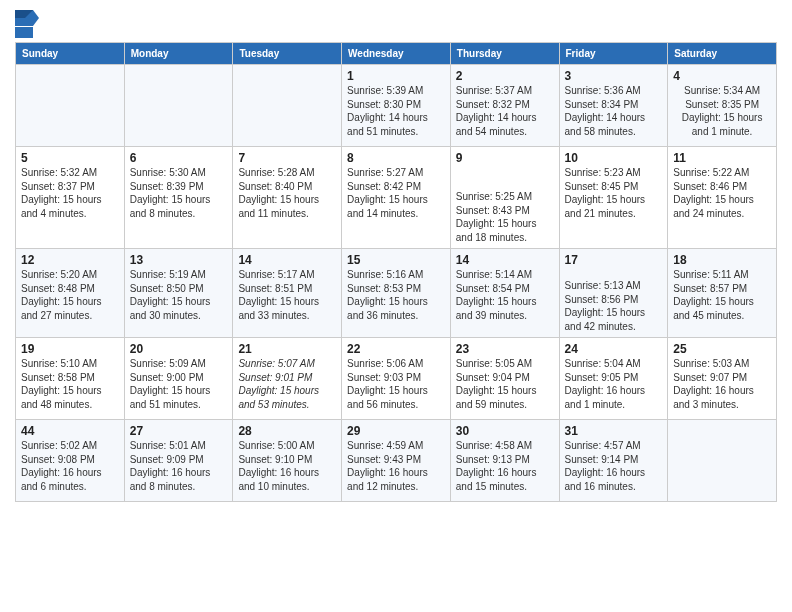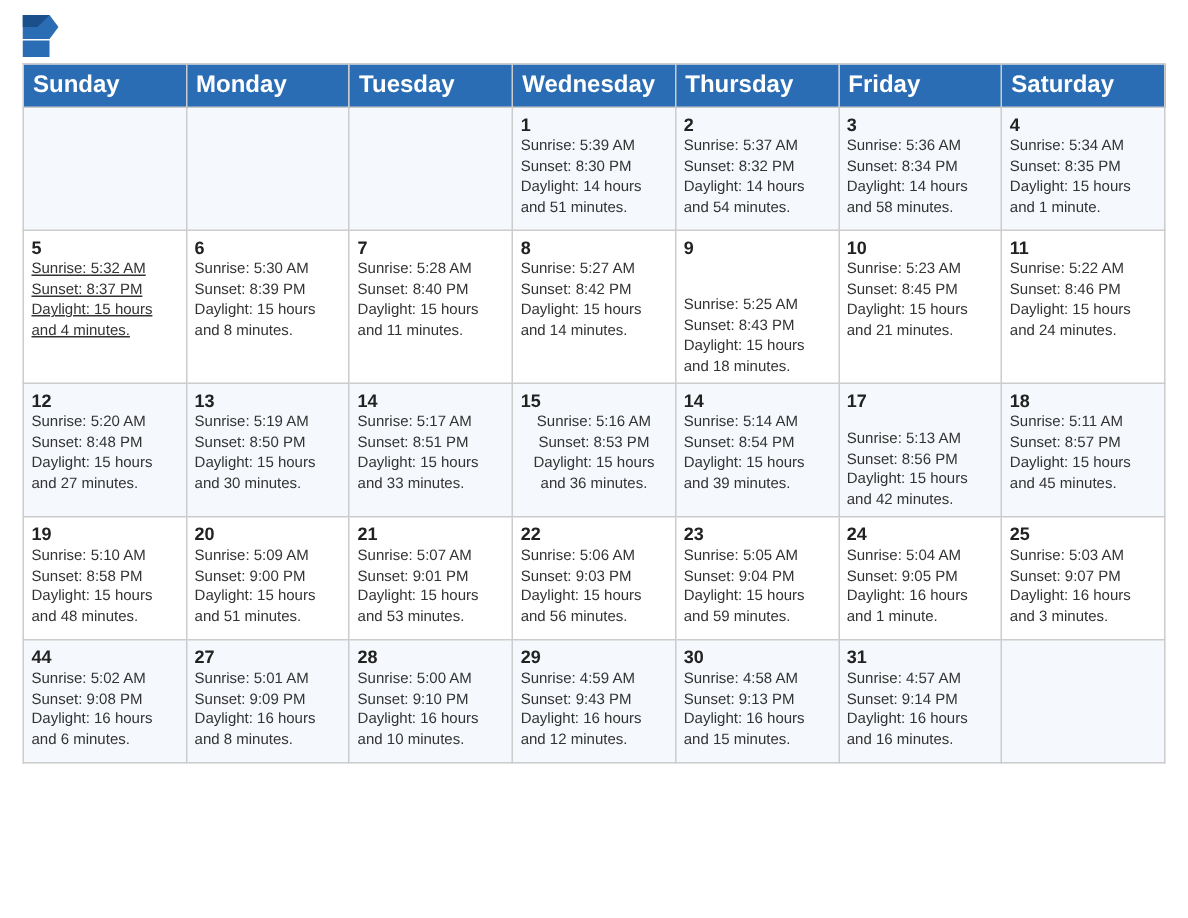--- a/index.html
+++ b/index.html
@@ -57,21 +57,21 @@
       color: #333;
     }
     .calendar {
       width: 100%;
       border-collapse: collapse;
       margin-top: 4px;
     }
     .calendar th {
       background: #2a6db5;
       color: #fff;
-      font-size: 16px;
+      font-size: 10px;
       font-weight: bold;
       padding: 5px 6px;
       text-align: left;
       border: 1px solid #ccc;
     }
     .calendar td {
       border: 1px solid #ccc;
       vertical-align: top;
       padding: 4px 5px;
       font-size: 10.5px;
@@ -157,30 +157,30 @@
           </td>
           <td>
             <span class="day-num">3</span>
             <div class="day-info" style="white-space: pre-line;">Sunrise: 5:36 AM
 Sunset: 8:34 PM
 Daylight: 14 hours
 and 58 minutes.</div>
           </td>
           <td>
             <span class="day-num">4</span>
-            <div class="day-info" style="white-space: pre-line;">Sunrise: 5:34 AM
+            <div class="day-info" style="white-space: pre-line; text-align: center;">Sunrise: 5:34 AM
 Sunset: 8:35 PM
 Daylight: 15 hours
 and 1 minute.</div>
           </td>
         </tr>
         <tr>
           <td>
             <span class="day-num">5</span>
-            <div class="day-info" style="white-space: pre-line; text-decoration: underline;">Sunrise: 5:32 AM
+            <div class="day-info" style="white-space: pre-line;">Sunrise: 5:32 AM
 Sunset: 8:37 PM
 Daylight: 15 hours
 and 4 minutes.</div>
           </td>
           <td>
             <span class="day-num">6</span>
             <div class="day-info" style="white-space: pre-line;">Sunrise: 5:30 AM
 Sunset: 8:39 PM
 Daylight: 15 hours
 and 8 minutes.</div>
@@ -238,21 +238,21 @@
           </td>
           <td>
             <span class="day-num">14</span>
             <div class="day-info" style="white-space: pre-line;">Sunrise: 5:17 AM
 Sunset: 8:51 PM
 Daylight: 15 hours
 and 33 minutes.</div>
           </td>
           <td>
             <span class="day-num">15</span>
-            <div class="day-info" style="white-space: pre-line; text-align: center;">Sunrise: 5:16 AM
+            <div class="day-info" style="white-space: pre-line;">Sunrise: 5:16 AM
 Sunset: 8:53 PM
 Daylight: 15 hours
 and 36 minutes.</div>
           </td>
           <td>
             <span class="day-num">14</span>
             <div class="day-info" style="white-space: pre-line;">Sunrise: 5:14 AM
 Sunset: 8:54 PM
 Daylight: 15 hours
 and 39 minutes.</div>
@@ -282,21 +282,21 @@
           </td>
           <td>
             <span class="day-num">20</span>
             <div class="day-info" style="white-space: pre-line;">Sunrise: 5:09 AM
 Sunset: 9:00 PM
 Daylight: 15 hours
 and 51 minutes.</div>
           </td>
           <td>
             <span class="day-num">21</span>
-            <div class="day-info" style="white-space: pre-line;">Sunrise: 5:07 AM
+            <div class="day-info" style="white-space: pre-line; font-style: italic;">Sunrise: 5:07 AM
 Sunset: 9:01 PM
 Daylight: 15 hours
 and 53 minutes.</div>
           </td>
           <td>
             <span class="day-num">22</span>
             <div class="day-info" style="white-space: pre-line;">Sunrise: 5:06 AM
 Sunset: 9:03 PM
 Daylight: 15 hours
 and 56 minutes.</div>

